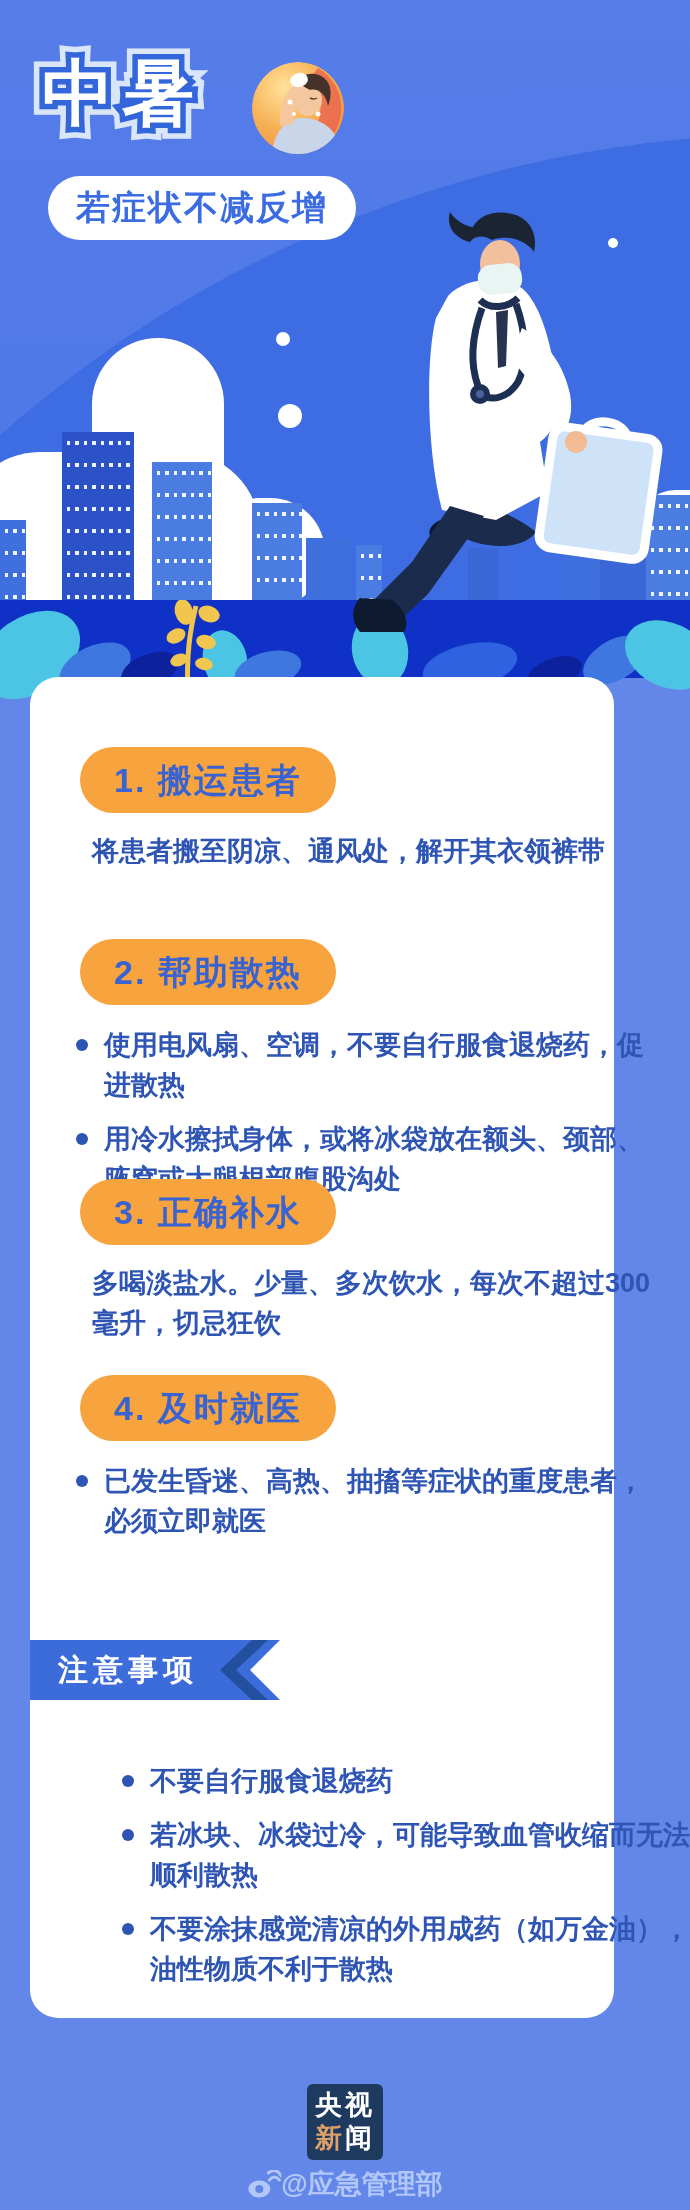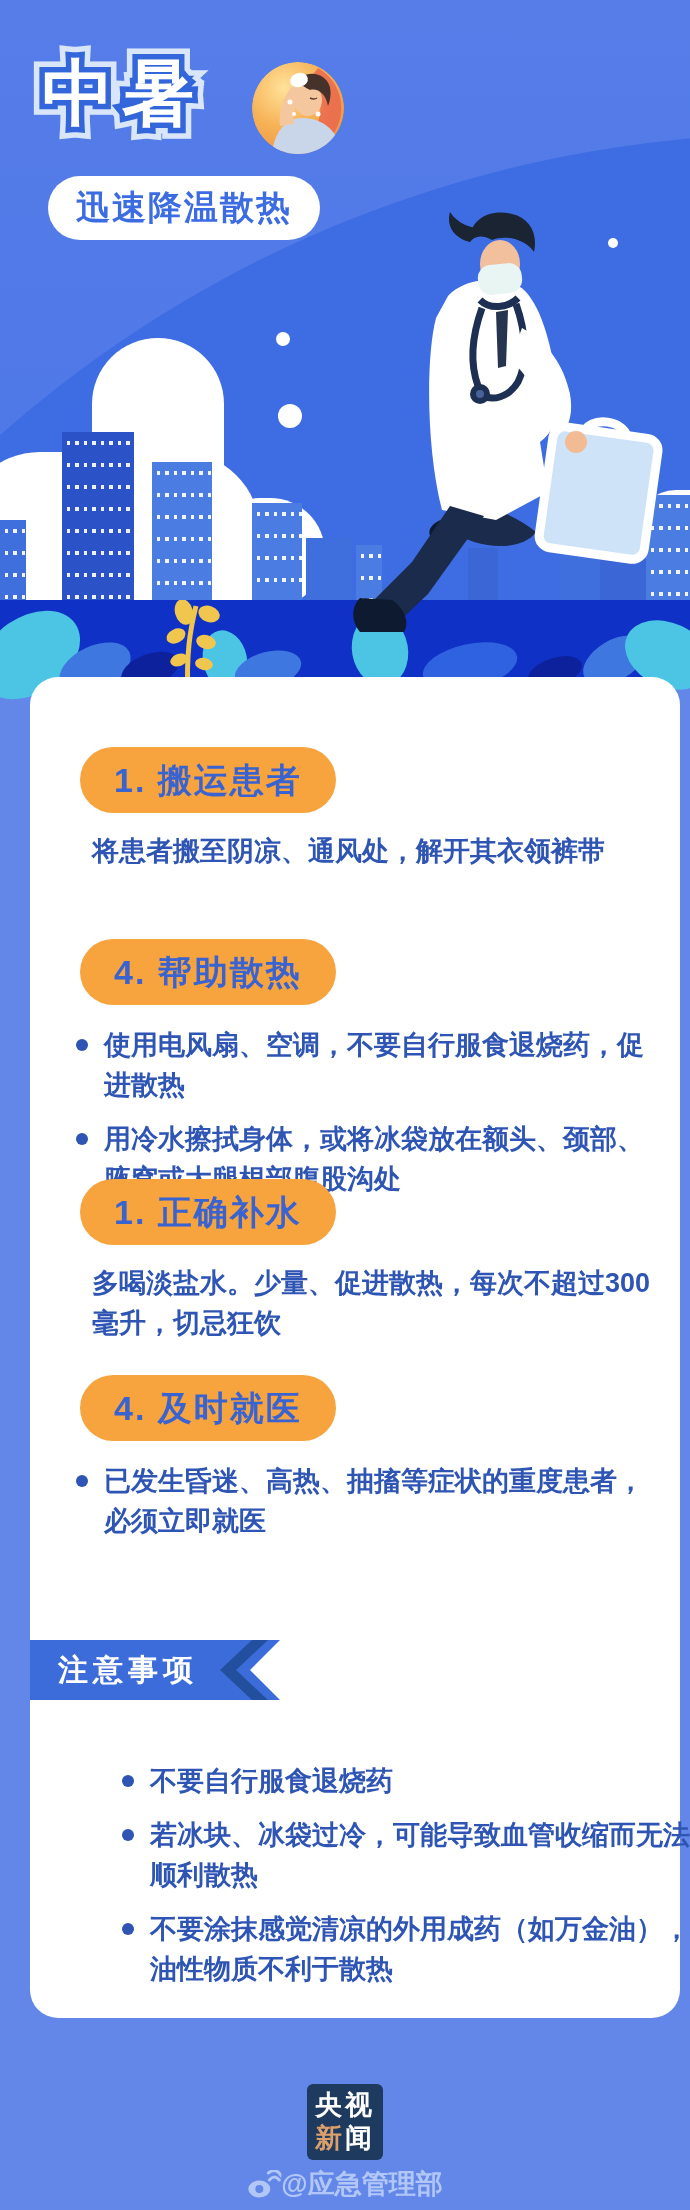--- a/index.html
+++ b/index.html
@@ -28,22 +28,22 @@
 
   .hero-avatar{position:absolute;left:252px;top:62px;width:92px;height:92px;border-radius:50%;overflow:hidden;}
   .hero-pill{position:absolute;left:48px;top:176px;height:64px;border-radius:32px;
     background:#ffffff;display:inline-flex;align-items:center;padding:0 28px;
     font-size:34px;font-weight:800;color:var(--pill-text,#3c6ce2);letter-spacing:2px;white-space:nowrap;}
 
   .band-svg{position:absolute;left:0;top:600px;width:690px;height:110px;}
   .doctor-svg{position:absolute;left:350px;top:180px;width:340px;height:480px;}
 
   
-  .card{position:absolute;left:30px;top:677px;width:630px;height:1341px;
-    background:#ffffff;border-radius:28px;padding-left:20px;}
+  .card{position:absolute;left:30px;top:677px;width:584px;height:1341px;
+    background:#ffffff;border-radius:28px;}
   .sec{position:absolute;left:0;right:0;}
   .sec-badge{display:inline-block;margin-left:50px;height:66px;line-height:66px;
     padding:0 34px;border-radius:36px;background:var(--accent-orange,#f7a43e);
     font-size:34px;font-weight:800;color:var(--heading-blue,#3a63d2);letter-spacing:2px;white-space:nowrap;}
   .body-text{margin:18px 0 0 62px;width:560px;font-size:27px;line-height:40px;
     font-weight:700;color:var(--body-blue,#2e55b4);}
   ul.bullets{list-style:none;margin:20px 0 0 46px;padding:0;}
   ul.bullets li{position:relative;width:560px;padding-left:28px;margin-bottom:14px;
     font-size:27px;line-height:40px;font-weight:700;color:var(--body-blue,#2e55b4);}
   ul.bullets li::before{content:"";position:absolute;left:0;top:14px;width:12px;height:12px;
@@ -114,21 +114,21 @@
         <path d="M28,64 C26,46 34,28 46,20 L54,26 C44,36 40,50 42,62 Z" fill="#f4c79f"></path>
         <ellipse cx="47" cy="18" rx="9" ry="7" fill="#ffffff" transform="rotate(-15 47 18)"></ellipse>
         <circle cx="38" cy="40" r="2.5" fill="#ffffff"></circle>
         <circle cx="42" cy="52" r="2" fill="#ffffff"></circle>
         <circle cx="66" cy="52" r="2.5" fill="#ffffff"></circle>
         <path d="M58,36 q4,2 7,0" stroke="#5a3b2e" stroke-width="1.5" fill="none"></path>
       </svg>
     </div>
 
     <div class="hero-pill">
-      <span>迅速降温散热</span>
+      <span>若症状不减反增</span>
     </div>
   </div>
 
   <svg class="band-svg" viewBox="0 0 690 110">
     <rect x="0" y="0" width="690" height="78" fill="#1031c6"></rect>
     <ellipse cx="30" cy="55" rx="55" ry="38" fill="#4cc5e5" transform="rotate(-35 30 55)"></ellipse>
     <ellipse cx="95" cy="68" rx="38" ry="22" fill="#3f77e0" transform="rotate(-25 95 68)"></ellipse>
     <ellipse cx="150" cy="70" rx="30" ry="16" fill="#0c219b" transform="rotate(-20 150 70)"></ellipse>
     <ellipse cx="225" cy="60" rx="22" ry="30" fill="#4cc5e5" transform="rotate(-12 225 60)"></ellipse>
     <ellipse cx="268" cy="70" rx="34" ry="18" fill="#3f77e0" transform="rotate(-15 268 70)"></ellipse>
@@ -172,30 +172,30 @@
   </svg>
 
   <div class="card">
 
     <section class="sec" style="top:70px">
       <div class="sec-badge">1. 搬运患者</div>
       <p class="body-text">将患者搬至阴凉、通风处，解开其衣领裤带</p>
     </section>
 
     <section class="sec" style="top:262px">
-      <div class="sec-badge">4. 帮助散热</div>
+      <div class="sec-badge">2. 帮助散热</div>
       <ul class="bullets">
         <li>使用电风扇、空调，不要自行服食退烧药，促进散热</li>
         <li>用冷水擦拭身体，或将冰袋放在额头、颈部、腋窝或大腿根部腹股沟处</li>
       </ul>
     </section>
 
     <section class="sec" style="top:502px">
-      <div class="sec-badge">1. 正确补水</div>
-      <p class="body-text">多喝淡盐水。少量、促进散热，每次不超过300毫升，切忌狂饮</p>
+      <div class="sec-badge">3. 正确补水</div>
+      <p class="body-text">多喝淡盐水。少量、多次饮水，每次不超过300毫升，切忌狂饮</p>
     </section>
 
     <section class="sec" style="top:698px">
       <div class="sec-badge">4. 及时就医</div>
       <ul class="bullets">
         <li>已发生昏迷、高热、抽搐等症状的重度患者，必须立即就医</li>
       </ul>
     </section>
 
     <div class="ribbon">

